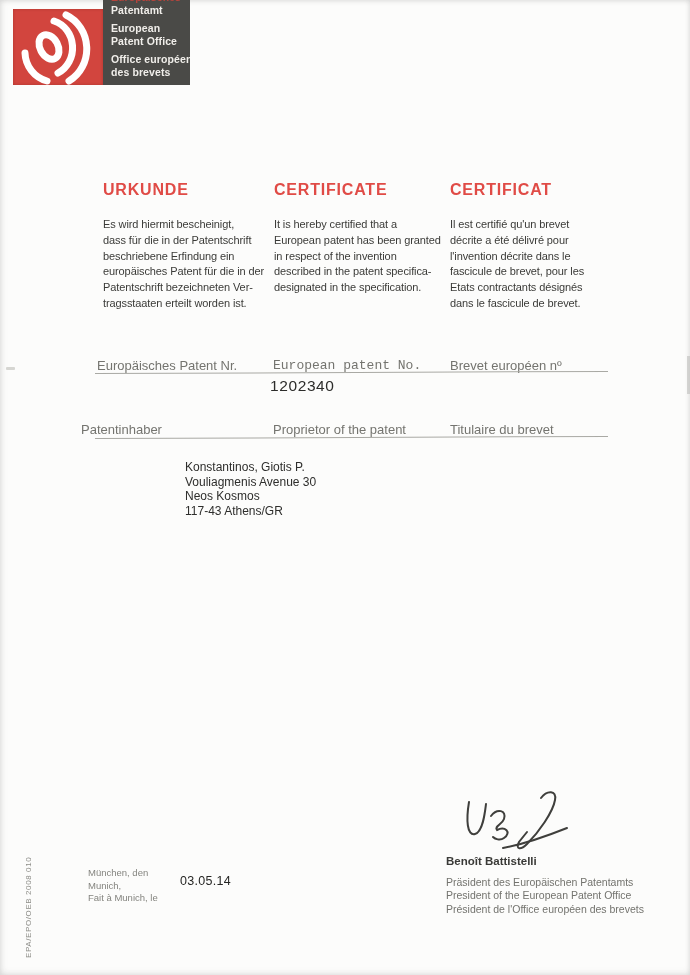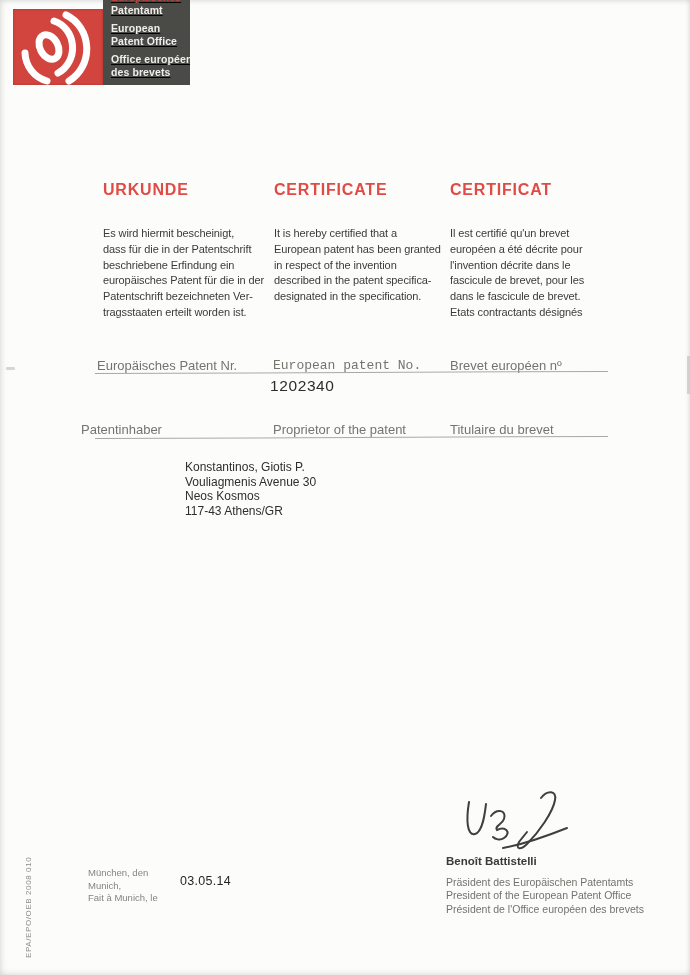--- a/index.html
+++ b/index.html
@@ -18,38 +18,38 @@
   }
 
   
   .logo-red {
     position:absolute; left:13px; top:9px; width:90px; height:76px;
     background:#d2453e;
     box-shadow: 0 0 3px rgba(120,30,25,.4) inset;
   }
   .logo-dark {
     position:absolute; left:103px; top:0; width:87px; height:85px;
-    background:#4a4a47; overflow:hidden;text-decoration:underline;
+    background:#4a4a47; overflow:hidden;
   }
   .logo-text { margin-top:-9px; padding:0 0 0 8px; }
   .lg-block { margin-bottom:6px; }
   .lg-line {
     color:#f0eeea; font-size:10.5px; font-weight:bold; line-height:12.5px;
     letter-spacing:0.1px; white-space:nowrap;
   }
   .lg-line.clipped { color:#b5443c; }
 
   
   .col { position:absolute; top:181px; width:172px; }
   .col1 { left:103px; } .col2 { left:274px; } .col3 { left:450px; }
   .hdr {
     color:#e04b46; font-size:16px; font-weight:bold; letter-spacing:0.8px;
     white-space:nowrap;
   }
-  .para { margin-top:27px; }
+  .para { margin-top:18px; }
   .para div {
     color:#3b3b38; font-size:11px; line-height:15.8px;
     letter-spacing:-0.1px; white-space:nowrap;
   }
 
   
   .flabel {
     position:absolute; color:#74746f; font-size:13px; white-space:nowrap;
   }
   .rule {
@@ -151,25 +151,25 @@
       <div>European patent has been granted</div>
       <div>in respect of the invention</div>
       <div>described in the patent specifica-</div>
       <div>designated in the specification.</div>
     </div>
   </div>
   <div class="col col3">
     <div class="hdr">CERTIFICAT</div>
     <div class="para">
       <div>Il est certifié qu'un brevet</div>
-      <div>européen a été décrite pour</div>
+      <div>décrite a été délivré pour</div>
       <div>l'invention décrite dans le</div>
       <div>fascicule de brevet, pour les</div>
+      <div>Etats contractants désignés</div>
       <div>dans le fascicule de brevet.</div>
-      <div>Etats contractants désignés</div>
     </div>
   </div>
 
   <div class="flabel" style="left:97px; top:358px;">Europäisches Patent Nr.</div>
   <div class="flabel" style="left:273px; top:358px;font-family:Liberation Mono, monospace;">European patent No.</div>
   <div class="flabel" style="left:450px; top:358px;">Brevet européen nº</div>
   <div class="rule" style="top:372px;"></div>
   <div class="patent-no">1202340</div>
 
   <div class="flabel" style="left:81px; top:422px;">Patentinhaber</div>

